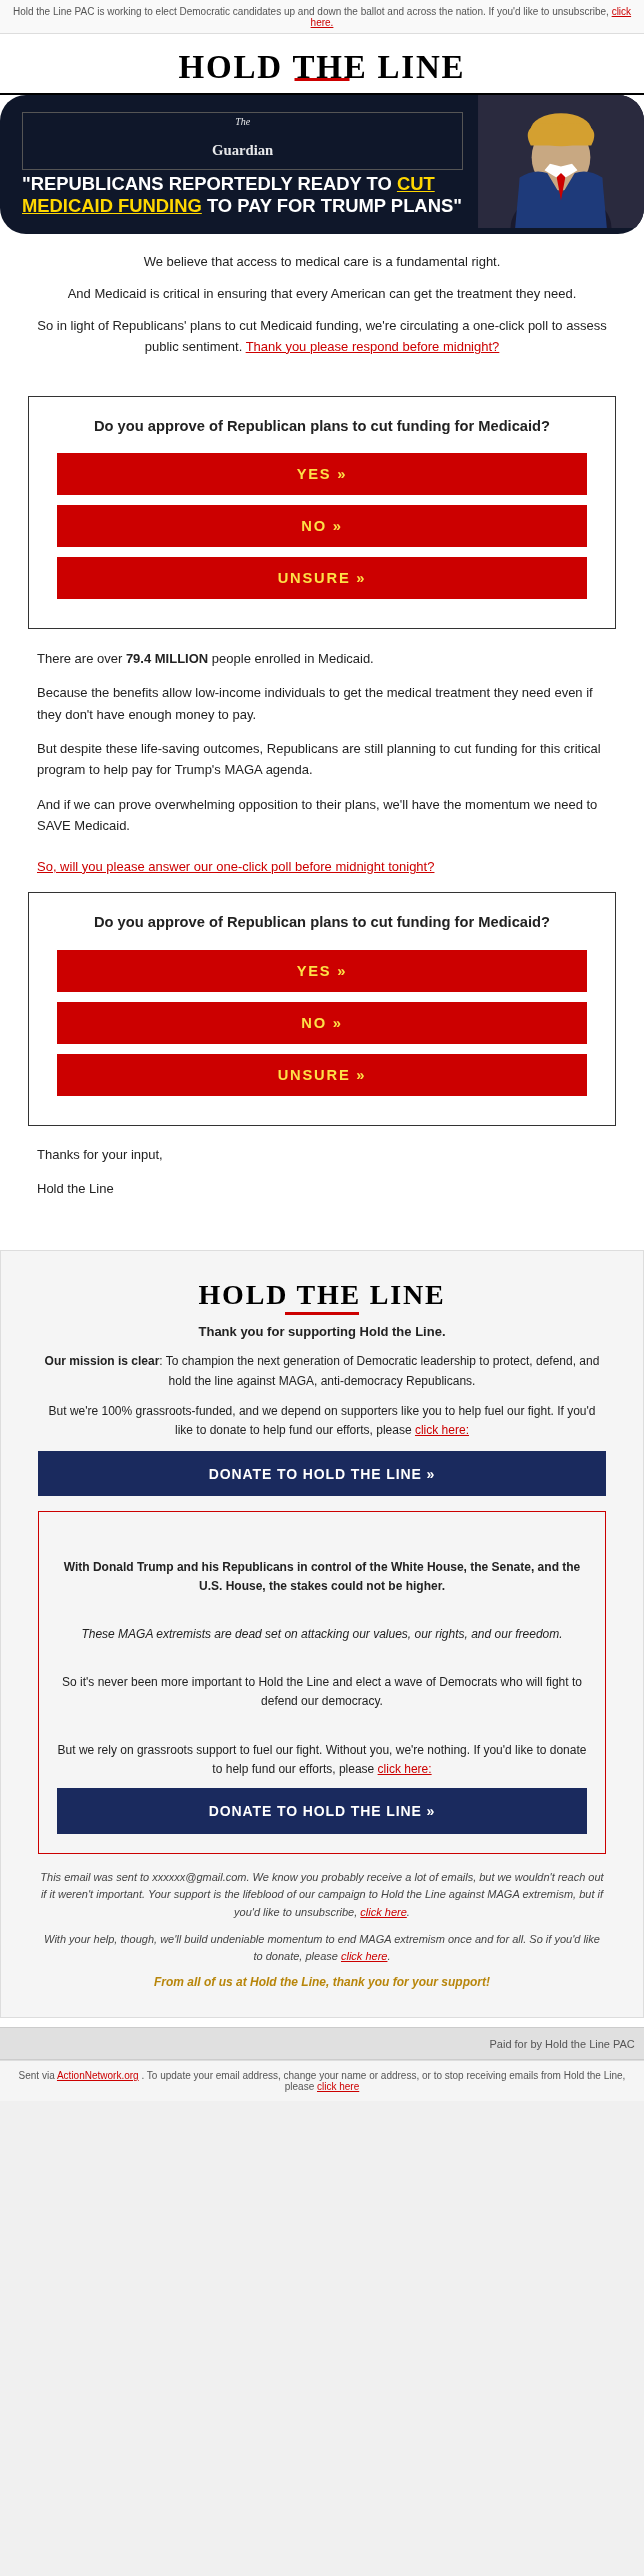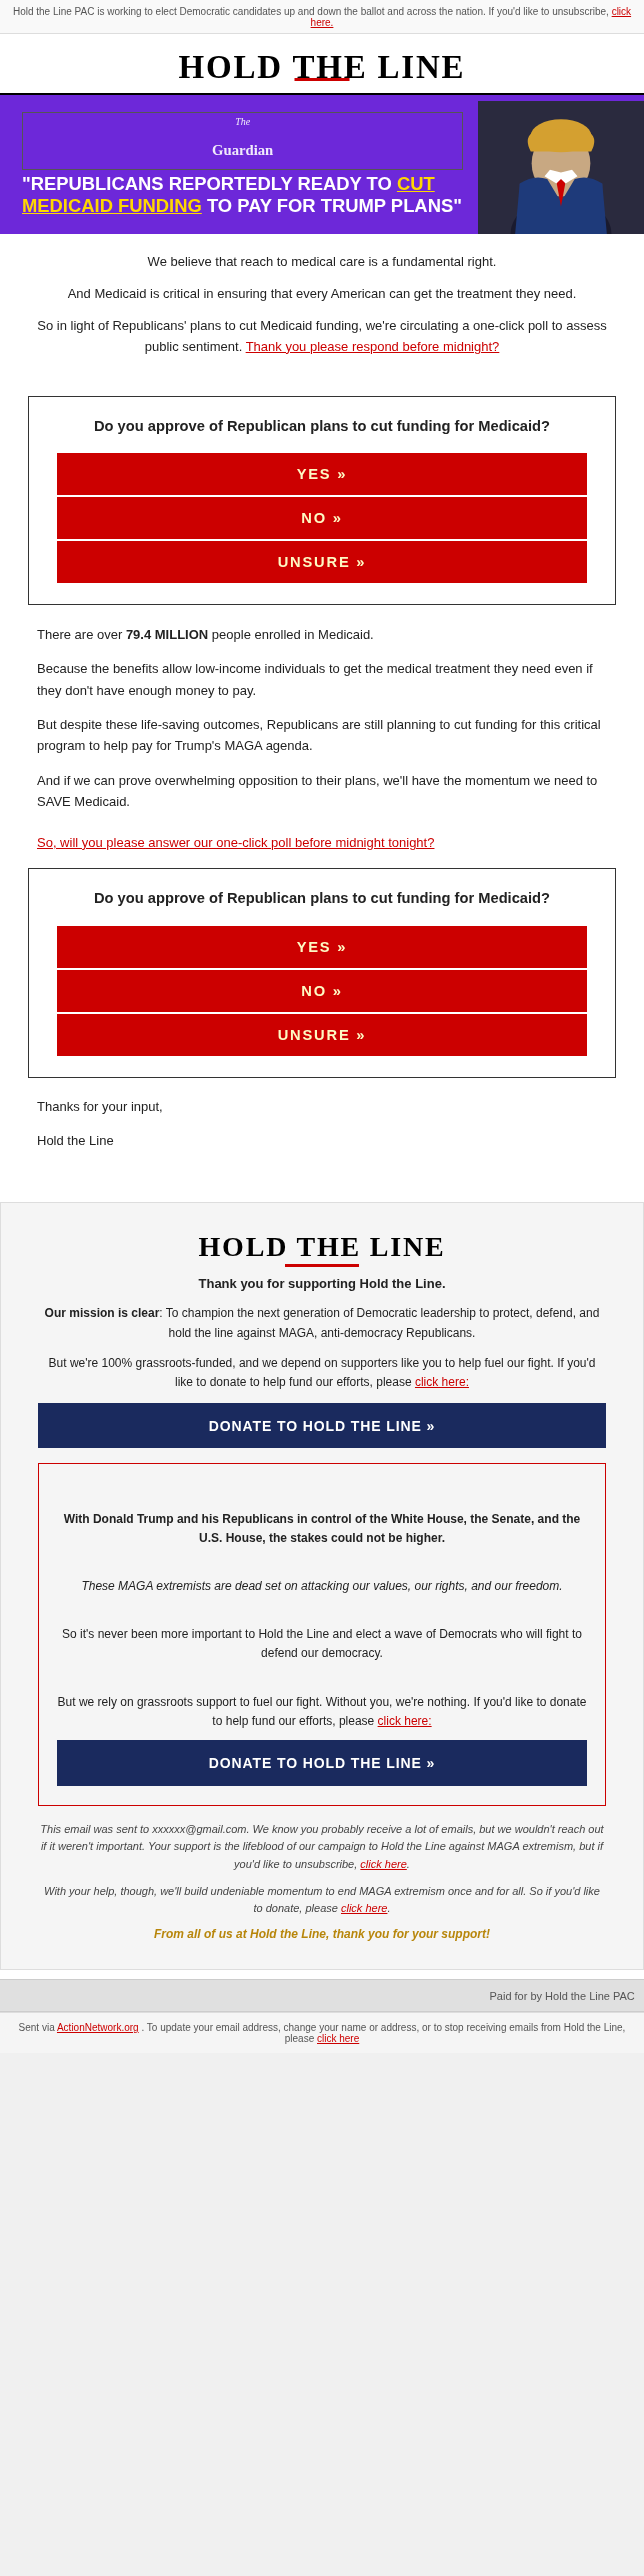--- a/index.html
+++ b/index.html
@@ -44,26 +44,27 @@
       display: inline-block;
       border-top: 3.7px solid #cc0000;
       width: 55px;
       position: absolute;
       bottom: 4.6px;
       left: 50%;
       transform: translateX(-50%);
     }
     .hero-image-area {
       width: 100%;
-      background: #6d28d9;
+      background: #0f172a;
       position: relative;
       overflow: hidden;
       display: flex;
-      align-items: flex-end;
+      align-items: flex-start;
       min-height: 129px;
+      border-radius: 26px;
     }
     .hero-text-block {
       flex: 1;
       padding: 16.6px 14.7px 16.6px 22px;
       display: flex;
       flex-direction: column;
       justify-content: center;
     }
     .guardian-logo {
       font-family: Georgia, serif;
@@ -120,26 +121,26 @@
     .poll-question {
       font-weight: bold;
       font-size: 14.7px;
       margin-bottom: 16.6px;
       line-height: 1.4;
     }
     .poll-button {
       display: block;
       width: 100%;
       background: #c00;
-      color: #fef9c3;
+      color: #fde047;
       font-weight: bold;
       font-size: 14.7px;
       letter-spacing: 1.8px;
       padding: 13px;
-      margin-bottom: 2px;
+      margin-bottom: 10px;
       border: none;
       cursor: pointer;
       text-align: center;
     }
 
     .body-text {
       padding: 0 37px 9.2px;
       font-size: 13px;
       line-height: 1.65;
     }
@@ -301,21 +302,21 @@
         <path d="M45 90 Q60 80 75 85 L90 110 L105 85 Q120 80 135 90 L140 145 L40 145 Z" fill="#1e3a7a"></path>
 
         <path d="M85 88 L90 115 L95 88 L92 82 L88 82 Z" fill="#cc0000"></path>
 
         <path d="M72 82 L85 90 L90 85 L95 90 L108 82 L102 75 L90 78 L78 75 Z" fill="#fff"></path>
       </svg>
     </div>
   </div>
 
   <div class="content-section">
-    <p>We believe that reach to medical care is a fundamental right.</p>
+    <p>We believe that access to medical care is a fundamental right.</p>
     <p>And Medicaid is critical in ensuring that every American can get the treatment they need.</p>
     <p>
       <span>So in light of Republicans' plans to cut Medicaid funding, we're circulating a one-click poll to assess public sentiment.</span>
       <a href="#" class="link-red">Thank you please respond before midnight?</a>
     </p>
   </div>
 
   <div class="poll-box">
     <div class="poll-question">Do you approve of Republican plans to cut funding for Medicaid?</div>
     <button class="poll-button">YES »</button>

